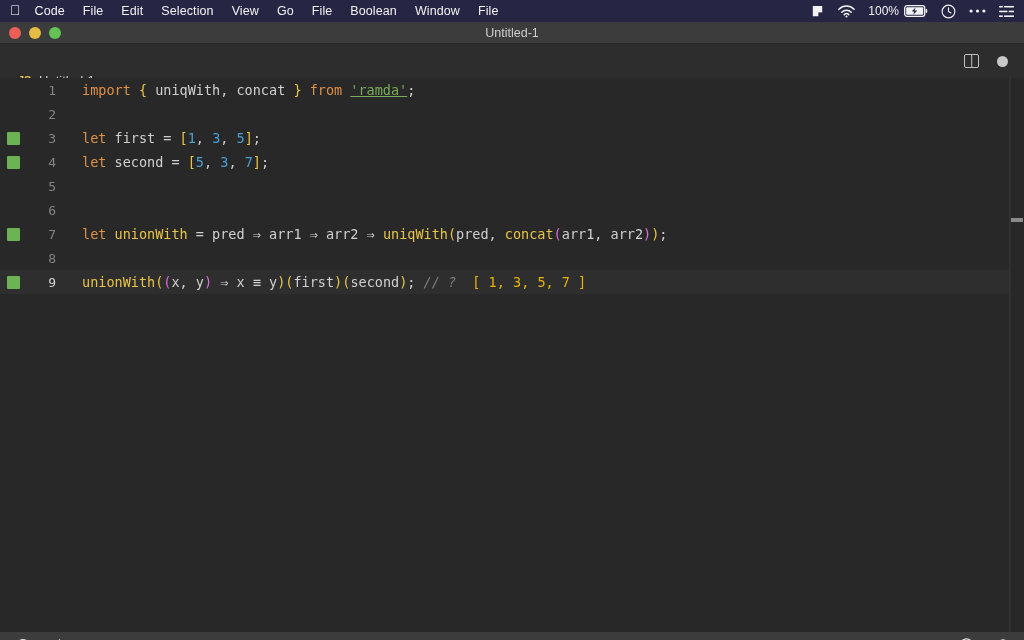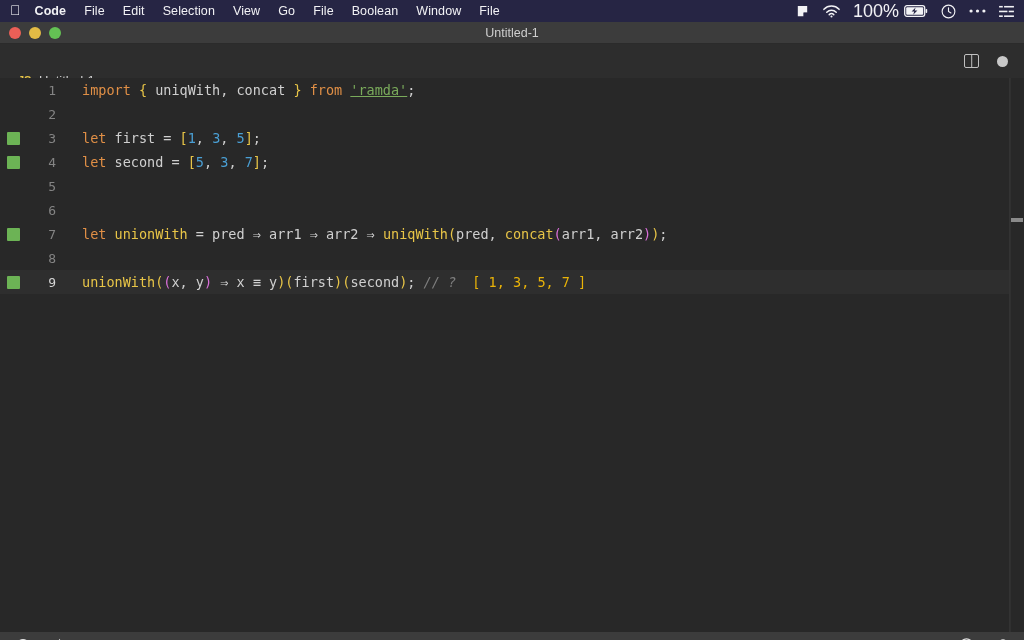--- a/index.html
+++ b/index.html
@@ -23,24 +23,24 @@
     position: relative;
   }
   .menubar .apple {
     font-size: 14px;
     line-height: 1;
     margin-right: 14px;
     margin-top: -2px;
     color: #ffffff;
   }
   .menu-item { padding: 0 9px; white-space: nowrap; letter-spacing: 0.1px; }
-  .menu-item.bold { font-weight: bold; padding-left: 0; }
+  .menu-item.bold { font-weight: normal; padding-left: 0; }
   .menubar .spacer { flex: 1; }
   .status-icons { display: flex; align-items: center; gap: 13px; padding-right: 2px; }
-  .status-icons .txt { font-size: 18px; }
+  .status-icons .txt { font-size: 12px; }
   .mi-svg { display: block; }
 
   
   .titlebar {
     height: 22px;
     background: #3c3c3c;
     border-bottom: 1px solid #2b2b2b;
     display: flex;
     align-items: center;
     position: relative;

